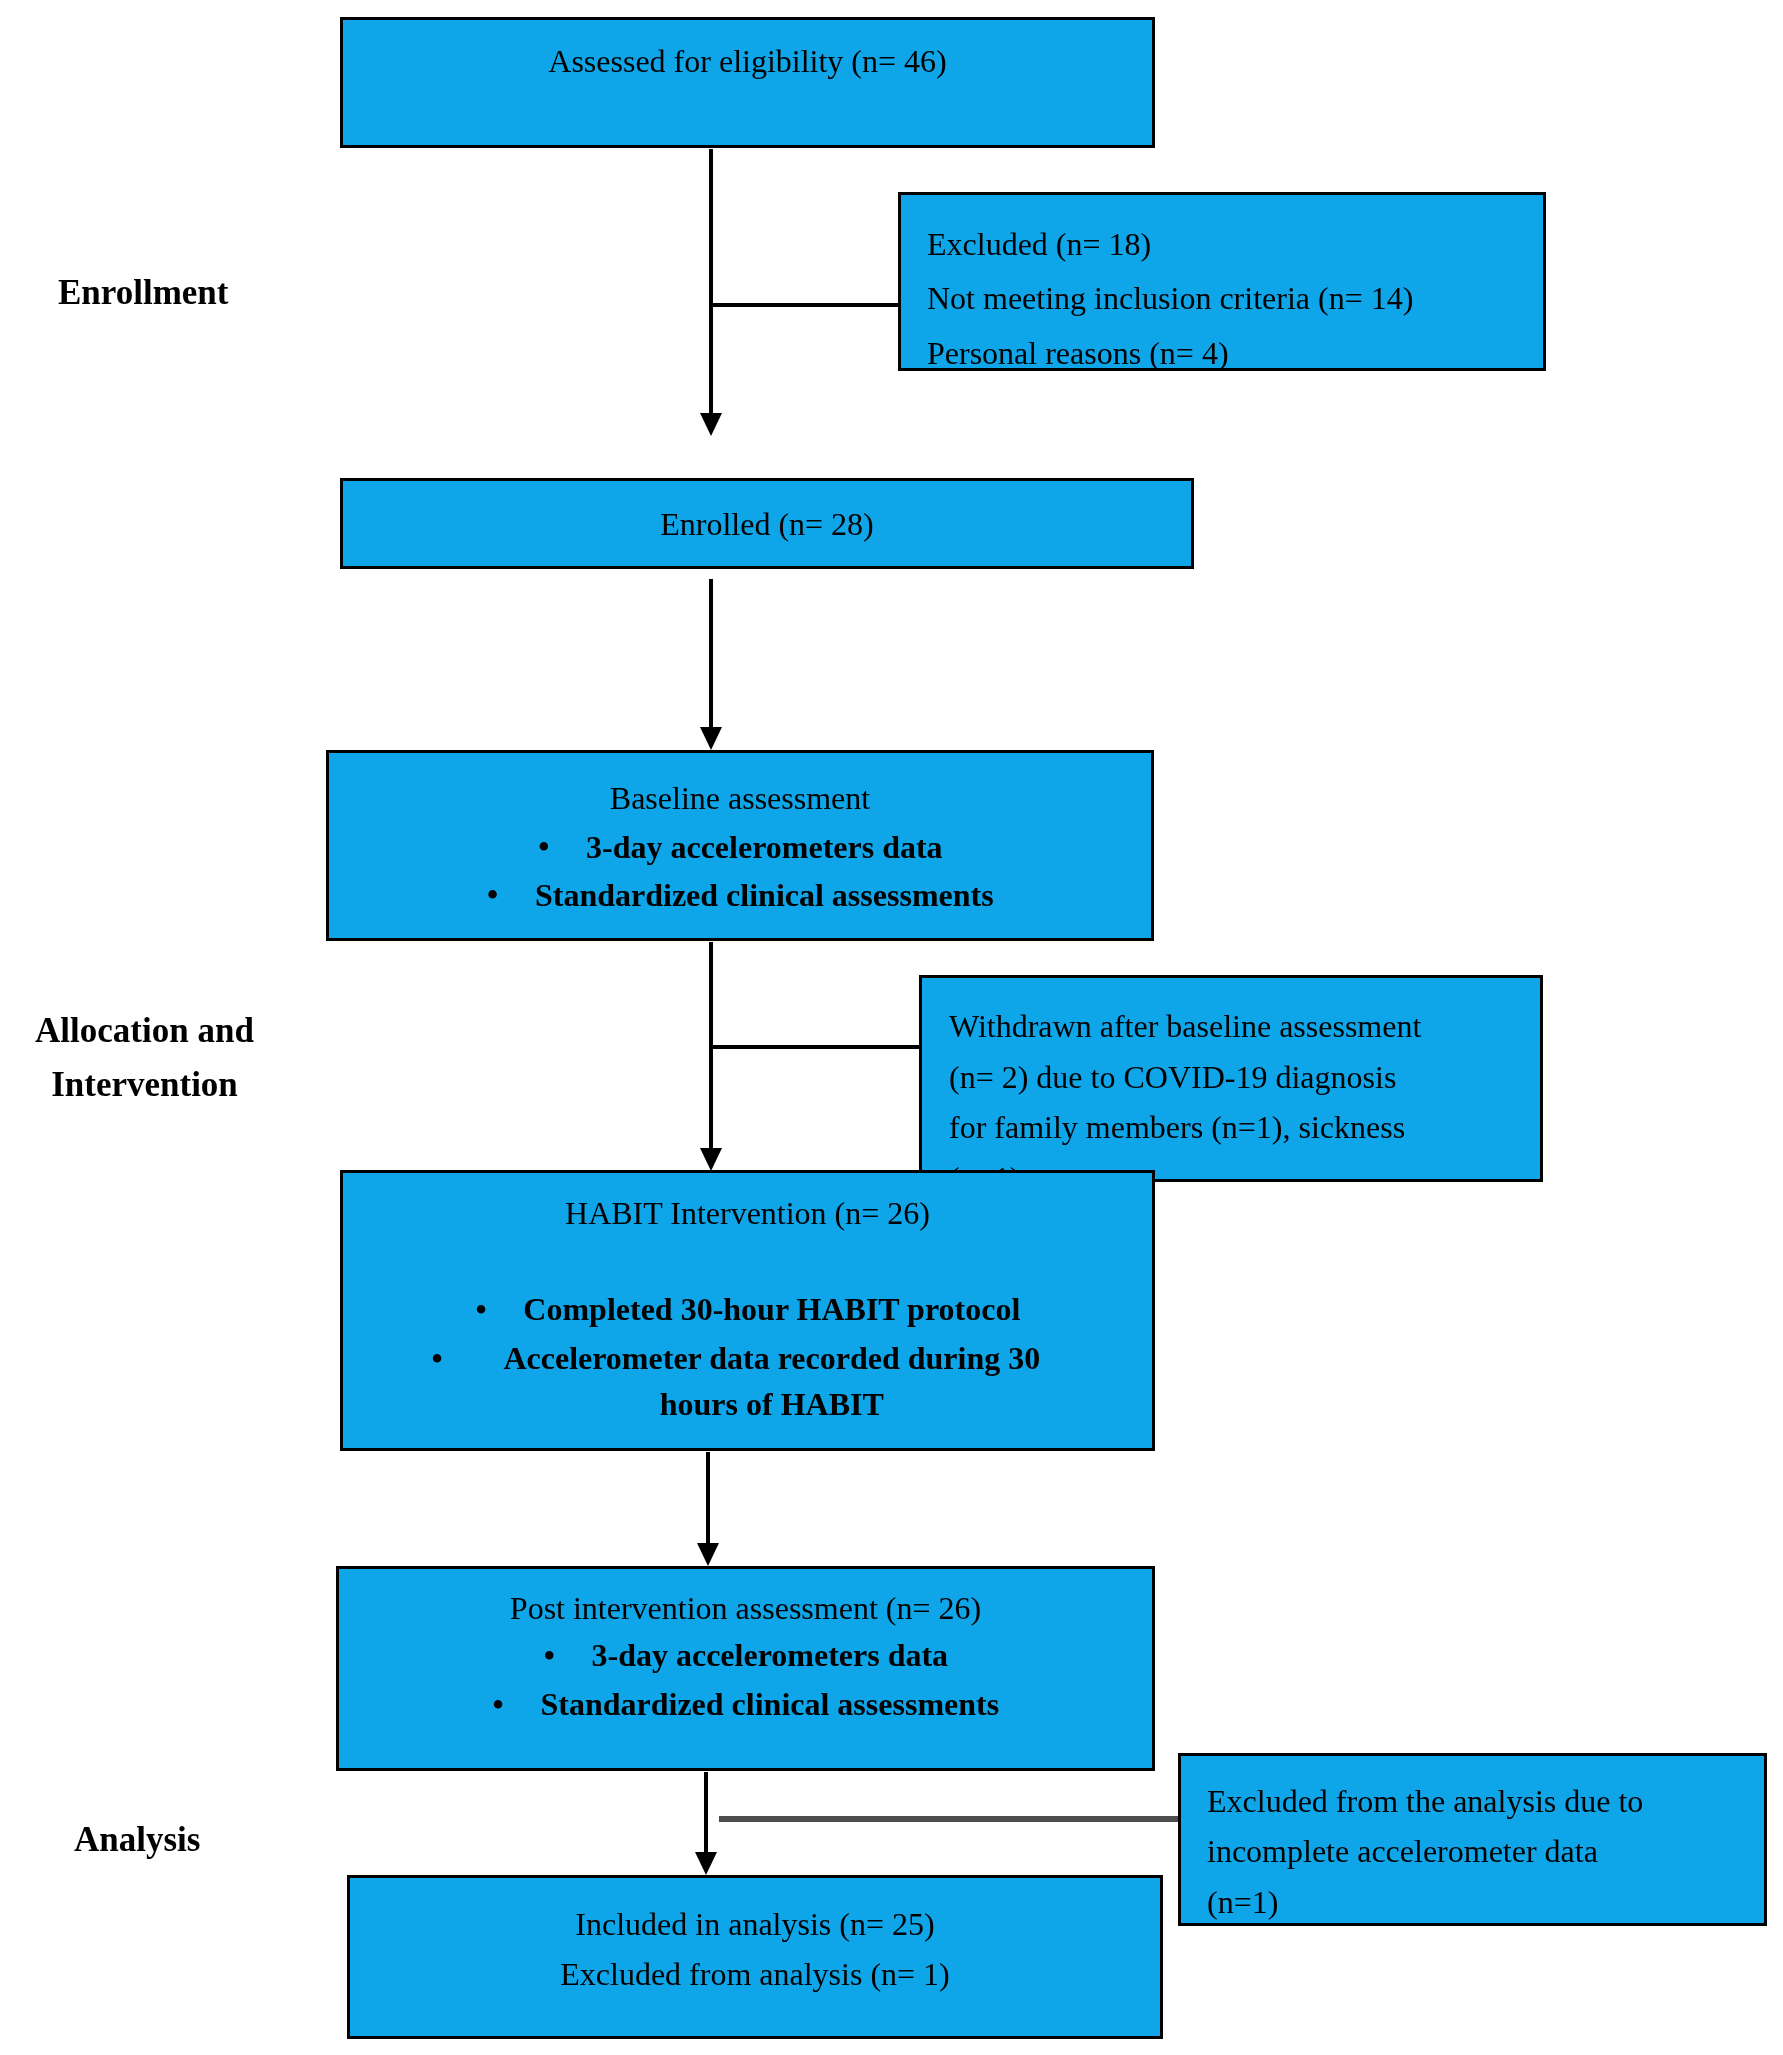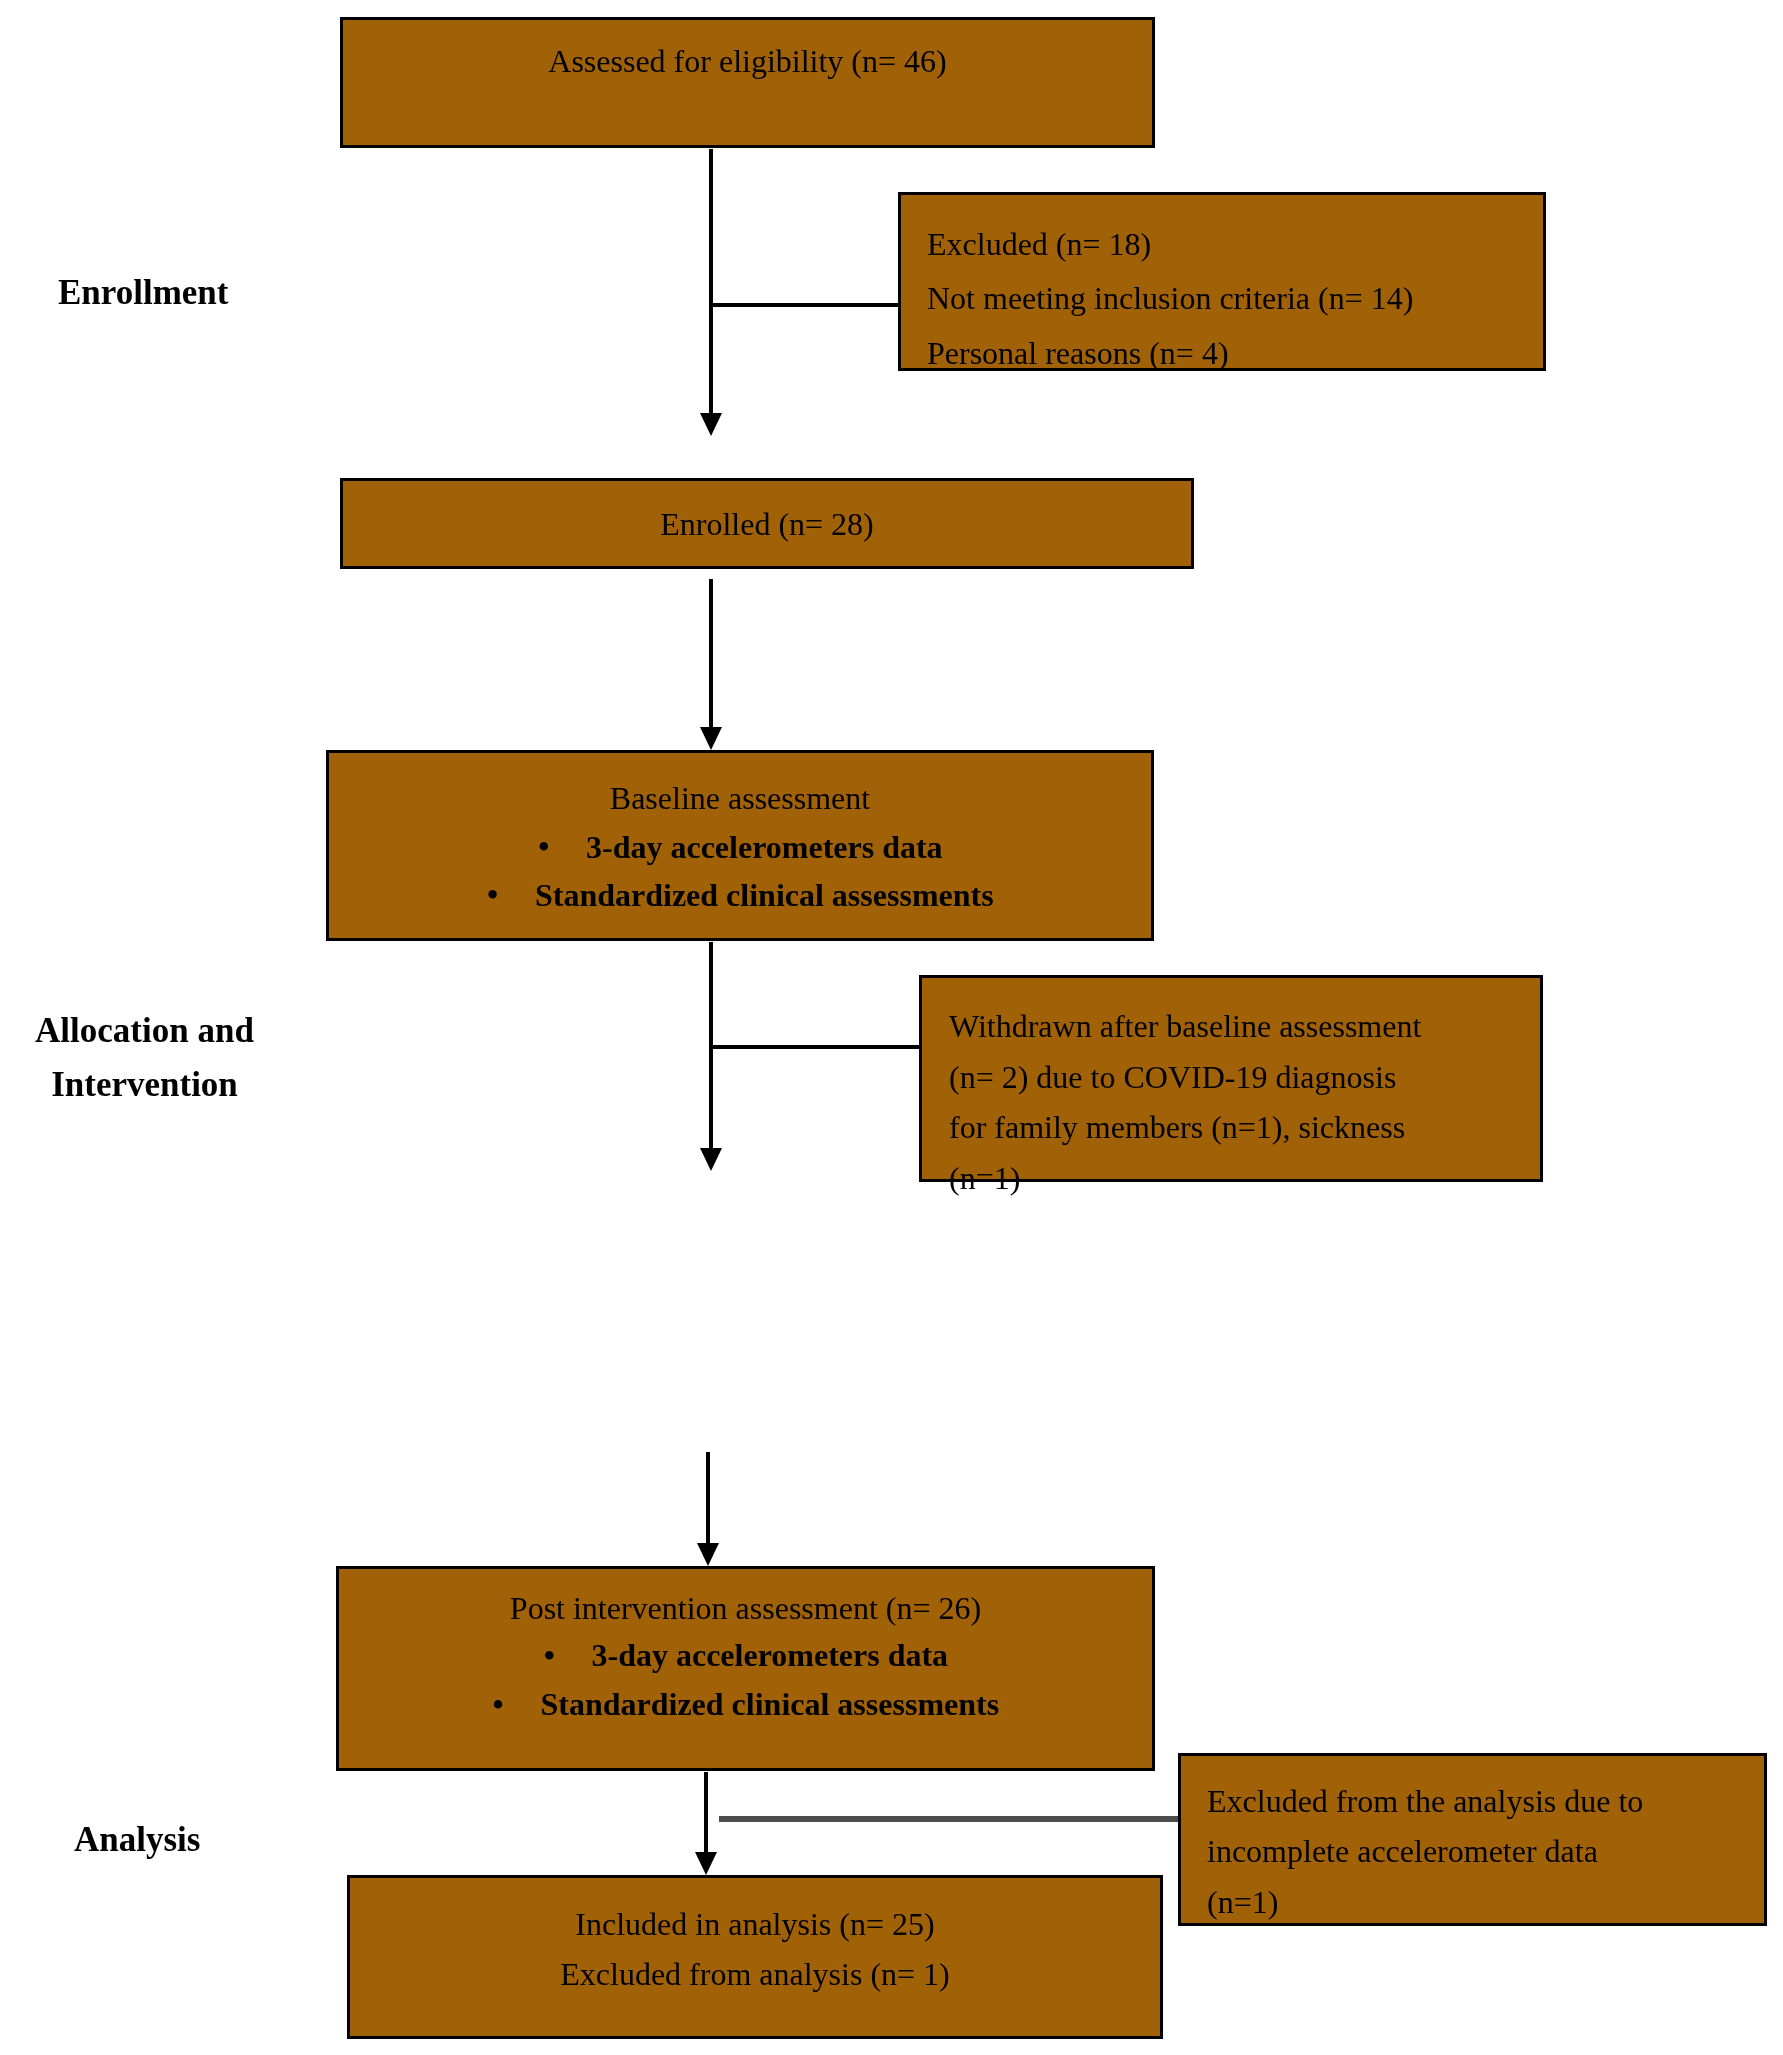--- a/index.html
+++ b/index.html
@@ -8,21 +8,21 @@
     width: 1784px;
     height: 2056px;
     background: #ffffff;
     font-family: "Liberation Serif", "DejaVu Serif", serif;
     color: #000000;
   }
 
   .box {
     position: absolute;
     border: 3.7px solid #000000;
-    background: #a16207;
+    background: #0ea5e9;
     box-sizing: border-box;
     font-size: 32px;
     line-height: 1.5;
     color: #000000;
   }
 
   .center-text { text-align: center; }
   .left-text   { text-align: left; }
 
   .box-title { text-align: center; }
@@ -121,20 +121,29 @@
 
   <div class="hline" style="left: 711px; top: 1045px; width: 209px;"></div>
 
   <div class="box left-text" style="left: 919px; top: 956px; width: 624px; height: 207px; padding: 23.4px 11px 0 27px; line-height: 1.58; margin-top: 19px;">
     <div>Withdrawn after baseline assessment</div>
     <div>(n= 2) due to COVID-19 diagnosis</div>
     <div>for family members (n=1), sickness</div>
     <div>(n=1)</div>
   </div>
 
+  <div class="box" style="left: 340px; top: 1170px; width: 815px; height: 281px; padding-top: 17px; line-height: 1.45;">
+    <div class="box-title" style="margin-bottom: 50px;">HABIT Intervention (n= 26)</div>
+    <div class="bullet-line">
+      <span class="bullet-text">Completed 30-hour HABIT protocol</span>
+    </div>
+    <div class="bullet-line">
+      <span class="bullet-text constrain">Accelerometer data recorded during 30 hours of HABIT</span>
+    </div>
+  </div>
 
   <div class="vline" style="left: 706px; top: 1452px; height: 92px;"></div>
   <div class="arrowhead" style="left: 697px; top: 1543px;"></div>
 
   <div class="box" style="left: 336px; top: 1566px; width: 819px; height: 205px; padding-top: 16px; line-height: 1.48;">
     <div class="box-title">Post intervention assessment (n= 26)</div>
     <div class="bullet-line">
       <span class="bullet-text">3-day accelerometers data</span>
     </div>
     <div class="bullet-line">

